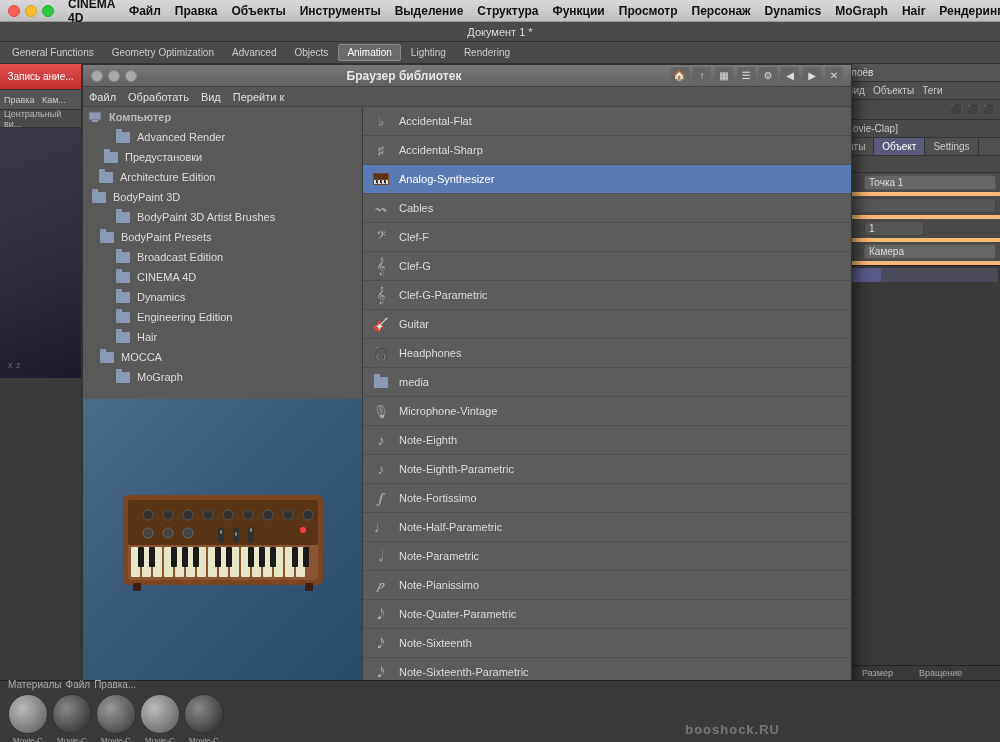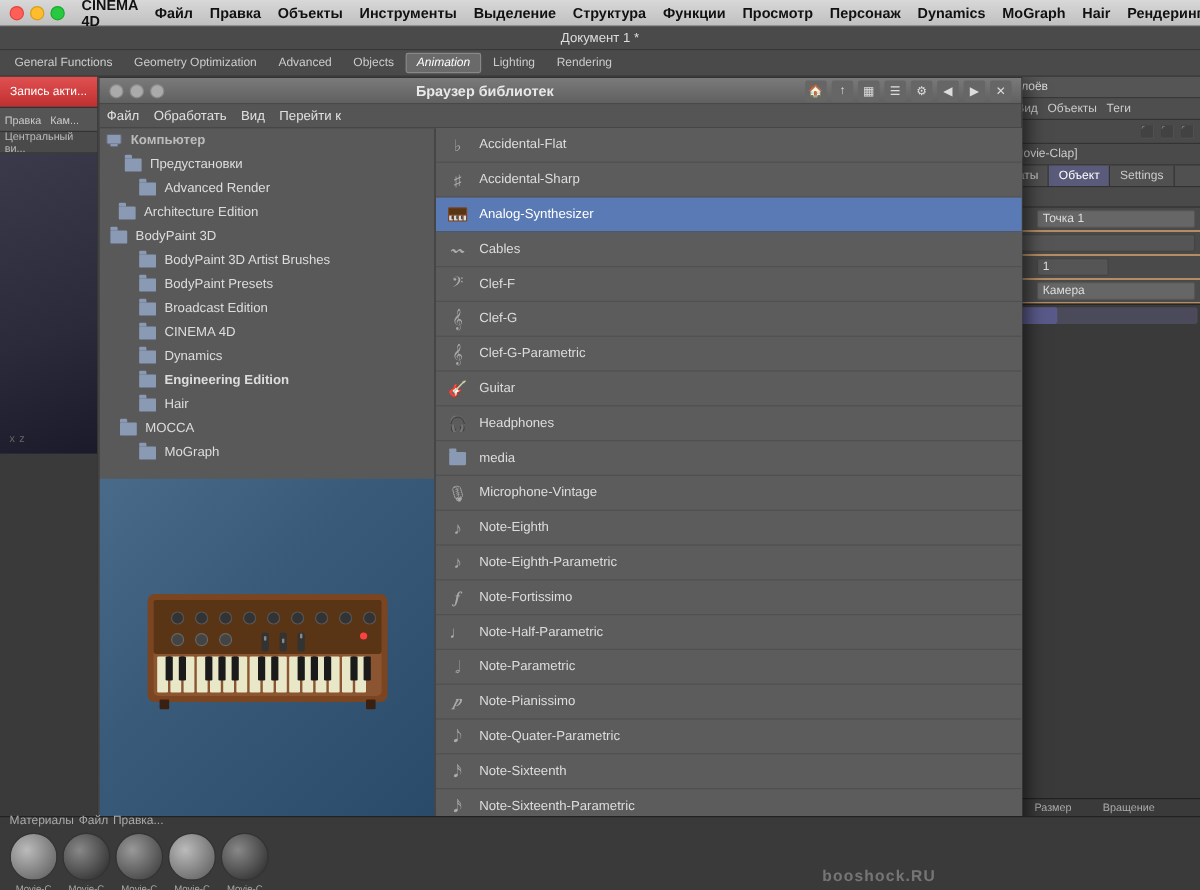--- a/index.html
+++ b/index.html
@@ -56,21 +56,20 @@
       padding: 2px 8px;
       font-size: 10px;
       cursor: pointer;
       color: #ccc;
       border-radius: 2px;
     }
     .toolbar-tab.active {
       background: #6a6a6a;
       color: #fff;
       border: 1px solid #888;
-      font-style: italic;
     }
 
     
     .main-area {
       display: flex;
       height: calc(742px - 22px - 20px - 22px);
     }
 
     
     .left-panel {
@@ -339,21 +338,21 @@
     }
     .prop-tab.active {
       background: #5a5a7a;
       color: #fff;
     }
     .prop-row {
       display: flex;
       align-items: center;
       padding: 2px 4px;
       gap: 4px;
-      border-bottom: 1px solid #fdba74;
+      border-bottom: 4px solid #fdba74;
     }
     .prop-label {
       color: #aaa;
       width: 55px;
       flex-shrink: 0;
       font-size: 10px;
     }
     .prop-dropdown {
       background: #666;
       border: 1px solid #555;
@@ -445,21 +444,21 @@
   <div class="toolbar-tab">Objects</div>
   <div class="toolbar-tab active">Animation</div>
   <div class="toolbar-tab">Lighting</div>
   <div class="toolbar-tab">Rendering</div>
 </div>
 
 <div class="main-area">
 
   <div class="left-panel">
     <div class="left-top-btn">
-      <span>Запись акти...</span>
+      <span>Запись ание...</span>
     </div>
     <div style="height:20px; background:#555; display:flex; align-items:center; padding:0 4px; border-bottom:1px solid #333;">
       <span style="font-size:9px; color:#ccc;">Правка &nbsp; Кам...</span>
     </div>
     <div style="height:18px; background:#4a4a4a; display:flex; align-items:center; padding:0 4px; border-bottom:1px solid #333;">
       <span style="font-size:9px; color:#bbb;">Центральный ви...</span>
     </div>
     <div class="left-viewport">
 
       <div style="width:100%; height:250px; background: linear-gradient(160deg, #3a3a4a 0%, #2a2a3a 60%, #1a1a2a 100%); position:relative;">
@@ -587,75 +586,75 @@
 
             <div class="tree-item section">
               <div class="tree-icon">
                 <svg width="14" height="12" viewBox="0 0 14 12">
                     <rect x="1" y="1" width="12" height="8" rx="1" fill="#8a9ab5" stroke="#667"></rect>
                     <rect x="4" y="9" width="6" height="2" fill="#8a9ab5"></rect>
                   </svg>
               </div>
               <span>Компьютер</span>
             </div>
+            <div class="tree-item" style="padding-left:32px;">
+              <div class="tree-icon">
+                  <div class="folder-icon"></div>
+                </div>
+              <span>Advanced Render</span>
+            </div>
             <div class="tree-item" style="padding-left:20px;">
               <div class="tree-icon">
                   <div class="folder-icon"></div>
                 </div>
               <span>Предустановки</span>
             </div>
+            <div class="tree-item" style="padding-left:15px;">
+              <div class="tree-icon">
+                  <div class="folder-icon"></div>
+                </div>
+              <span>Architecture Edition</span>
+            </div>
+            <div class="tree-item" style="">
+              <div class="tree-icon">
+                  <div class="folder-icon"></div>
+                </div>
+              <span>BodyPaint 3D</span>
+            </div>
             <div class="tree-item" style="padding-left:32px;">
               <div class="tree-icon">
                   <div class="folder-icon"></div>
                 </div>
-              <span>Advanced Render</span>
-            </div>
-            <div class="tree-item" style="padding-left:15px;">
-              <div class="tree-icon">
-                  <div class="folder-icon"></div>
-                </div>
-              <span>Architecture Edition</span>
-            </div>
-            <div class="tree-item" style="">
-              <div class="tree-icon">
-                  <div class="folder-icon"></div>
-                </div>
-              <span>BodyPaint 3D</span>
+              <span>BodyPaint 3D Artist Brushes</span>
+            </div>
+            <div class="tree-item" style="padding-left:16px;">
+              <div class="tree-icon">
+                  <div class="folder-icon"></div>
+                </div>
+              <span>BodyPaint Presets</span>
             </div>
             <div class="tree-item" style="padding-left:32px;">
               <div class="tree-icon">
                   <div class="folder-icon"></div>
                 </div>
-              <span>BodyPaint 3D Artist Brushes</span>
+              <span>Broadcast Edition</span>
             </div>
             <div class="tree-item" style="padding-left:32px;">
               <div class="tree-icon">
                   <div class="folder-icon"></div>
                 </div>
-              <span>BodyPaint Presets</span>
+              <span>CINEMA 4D</span>
             </div>
             <div class="tree-item" style="padding-left:32px;">
               <div class="tree-icon">
                   <div class="folder-icon"></div>
                 </div>
-              <span>Broadcast Edition</span>
+              <span>Dynamics</span>
             </div>
             <div class="tree-item" style="padding-left:32px;">
-              <div class="tree-icon">
-                  <div class="folder-icon"></div>
-                </div>
-              <span>CINEMA 4D</span>
-            </div>
-            <div class="tree-item" style="padding-left:32px;">
-              <div class="tree-icon">
-                  <div class="folder-icon"></div>
-                </div>
-              <span>Dynamics</span>
-            </div>
-            <div class="tree-item" style="padding-left:32px;font-weight:bold;">
               <div class="tree-icon">
                   <div class="folder-icon"></div>
                 </div>
               <span>Engineering Edition</span>
             </div>
             <div class="tree-item" style="padding-left:32px;">
               <div class="tree-icon">
                   <div class="folder-icon"></div>
                 </div>
               <span>Hair</span>

